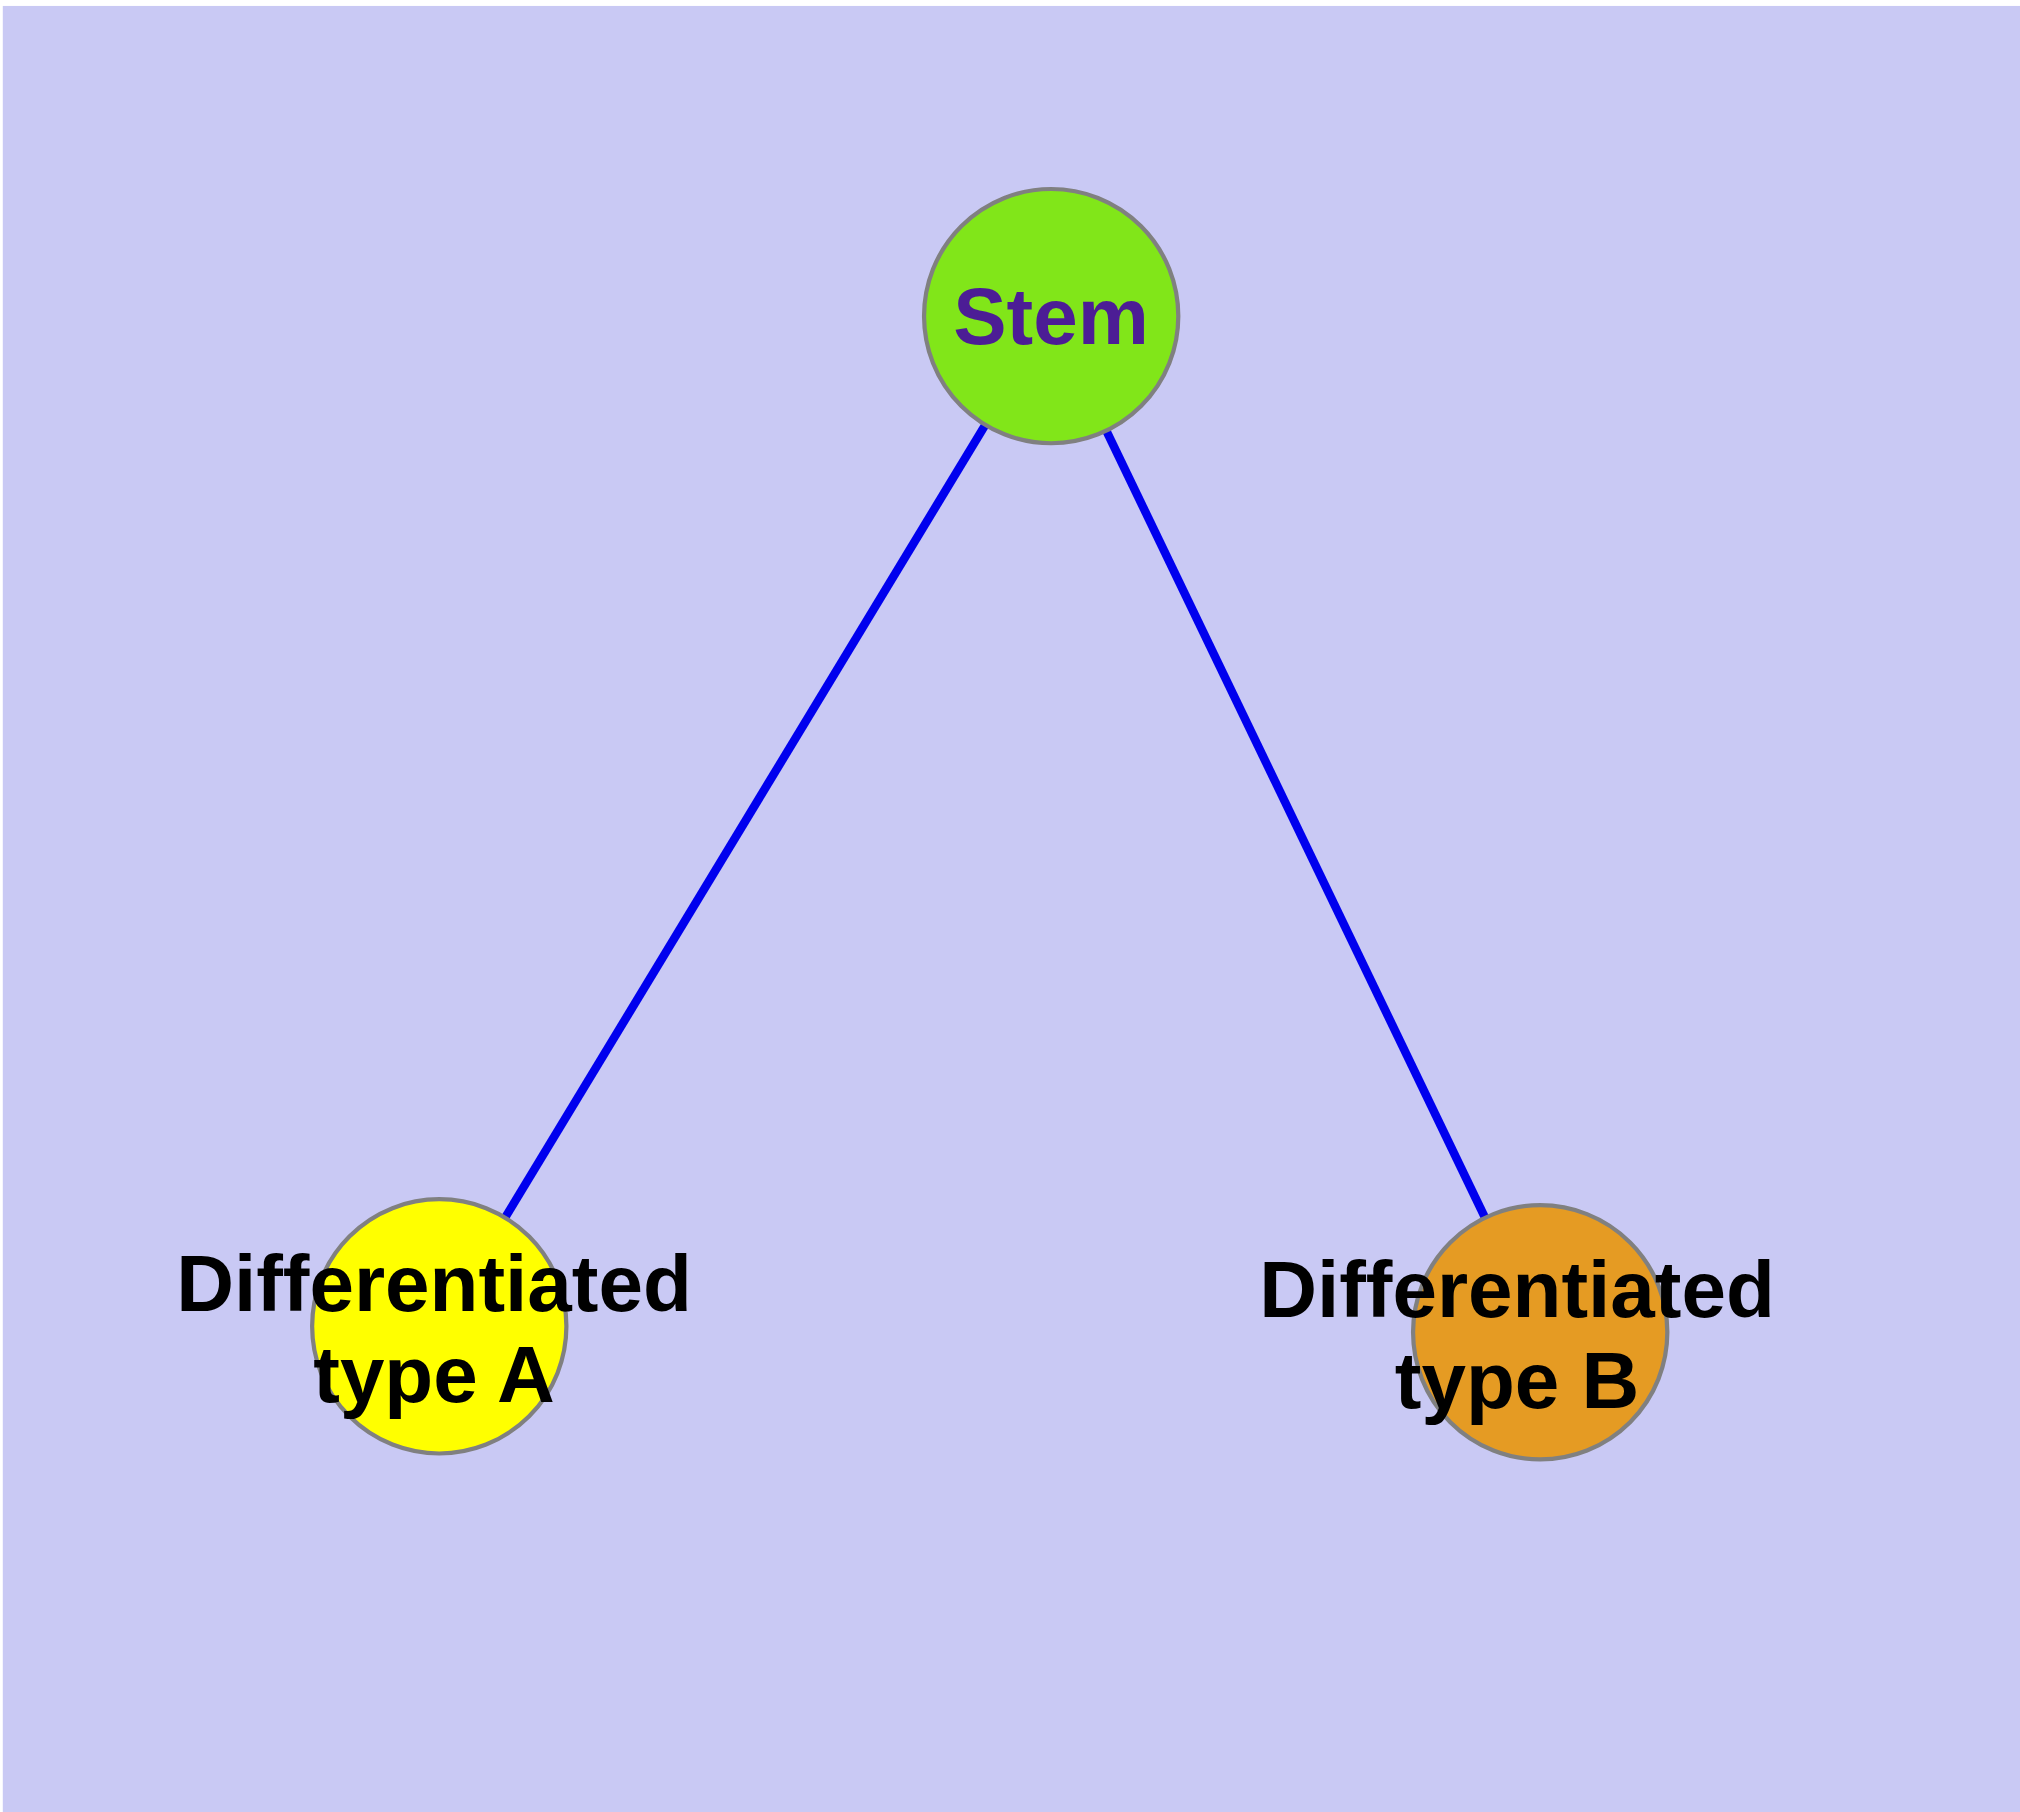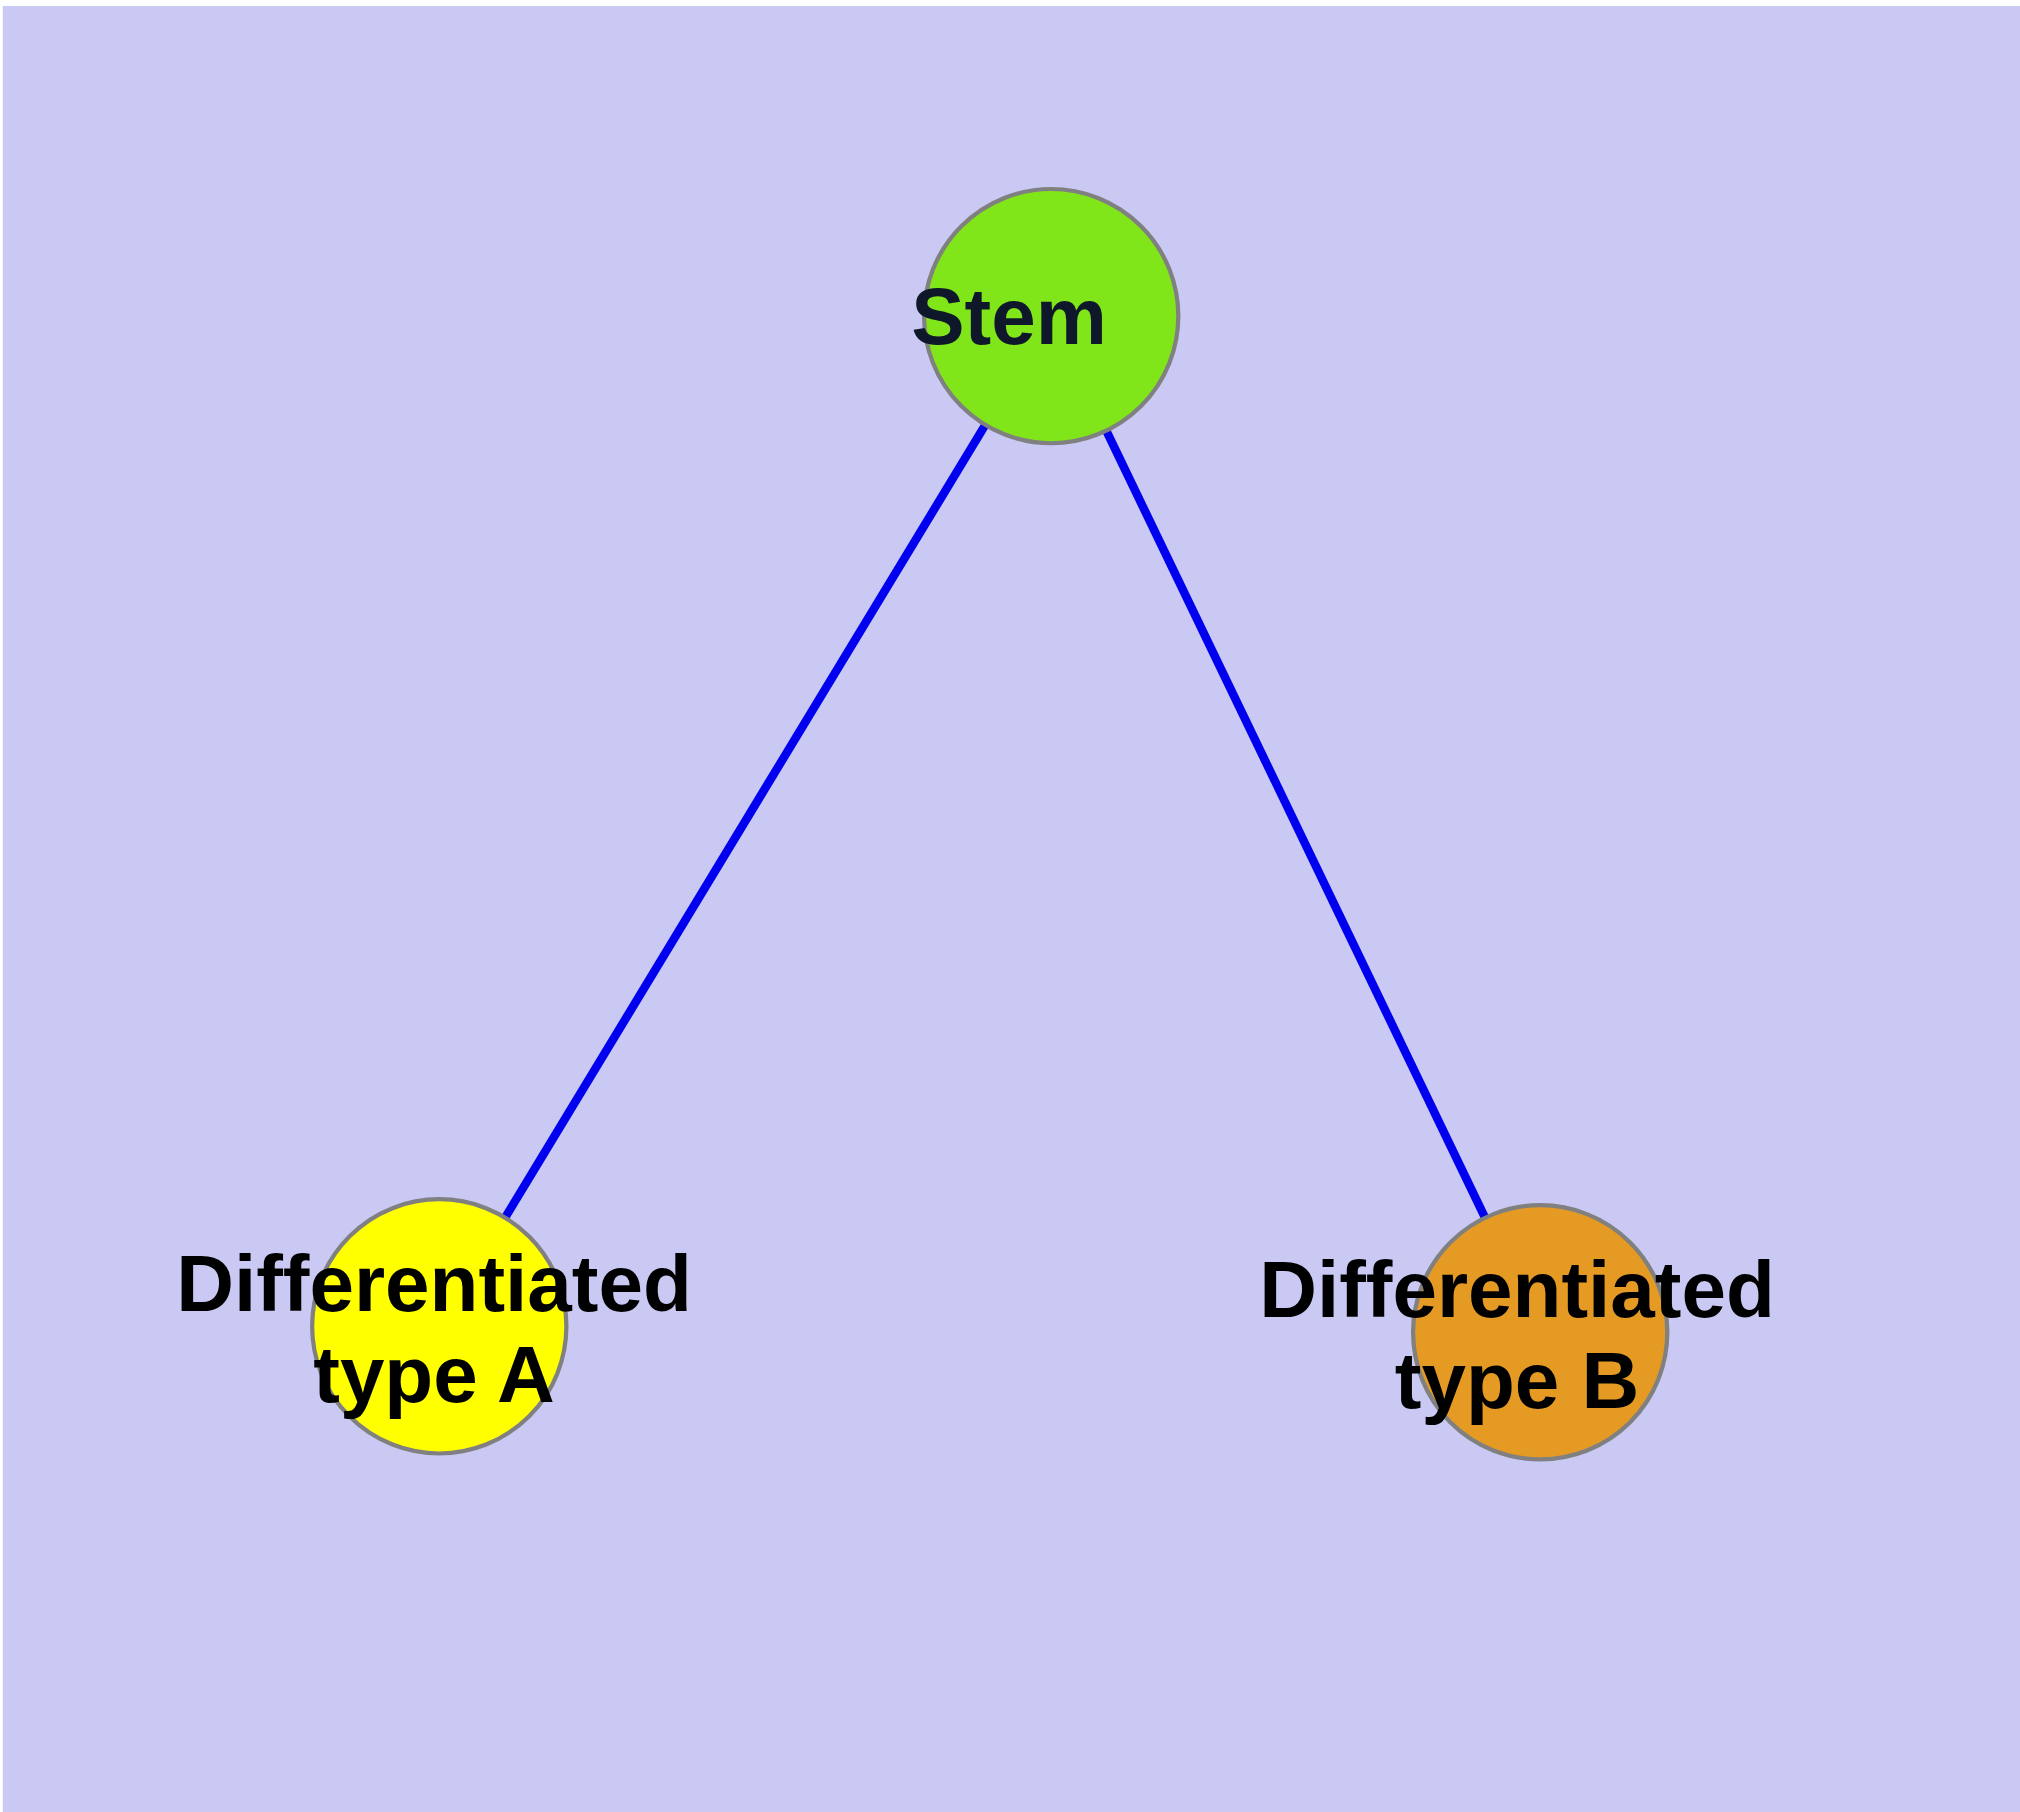--- a/index.html
+++ b/index.html
@@ -41,21 +41,21 @@
     <rect x="3" y="7" width="2381" height="2131" fill="#C9C9F4"></rect>
 
     <line x1="1240" y1="373" x2="518" y2="1565" stroke-width="10" stroke="#0000EE"></line>
     <line x1="1240" y1="373" x2="1817" y2="1572" stroke-width="10" stroke="#0000EE"></line>
 
     <circle cx="1240" cy="373" r="150" stroke-width="5" fill="#81E619" stroke="#808080"></circle>
     <circle cx="518" cy="1565" r="150" stroke-width="5" fill="#FFFF00" stroke="#808080"></circle>
     <circle cx="1817" cy="1572" r="150" stroke-width="5" fill="#E59B23" stroke="#808080"></circle>
   </svg>
 
-  <div class="node-label" style="left: 1009px; top: 316px; color: #0f172a;">Stem</div>
+  <div class="node-label" style="left: 1051px; top: 316px; color: #4c1d95;">Stem</div>
 
   <div class="node-label" style="left: 434px; top: 1329px; color: rgb(0, 0, 0);">Differentiated
 type A</div>
 
   <div class="node-label" style="left: 1517px; top: 1335px; color: rgb(0, 0, 0);">Differentiated
 type B</div>
 </div>
 
 
 </body></html>

